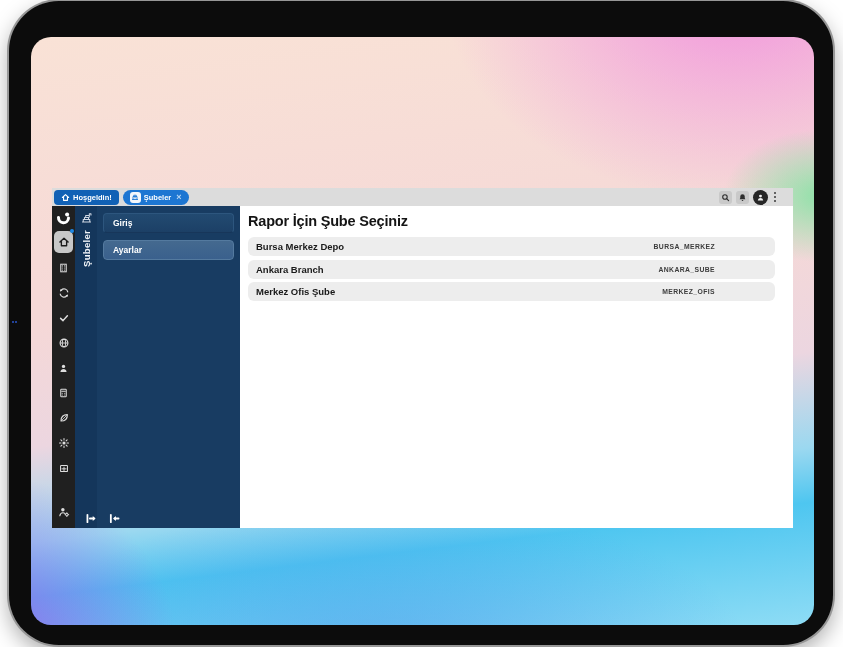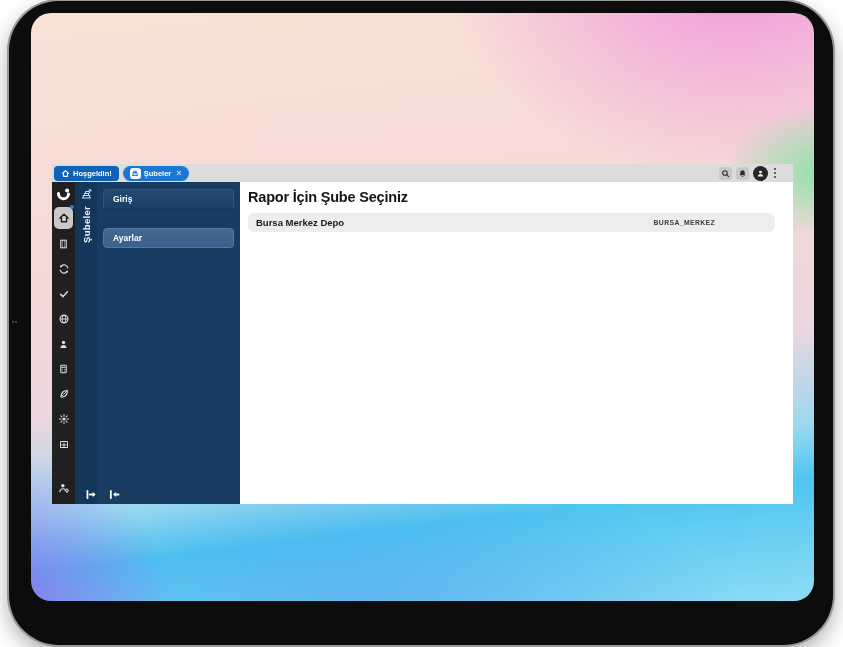--- a/index.html
+++ b/index.html
@@ -8,21 +8,21 @@
 
   
   .tablet { position:absolute; left:9px; top:1px; width:824px; height:644px;
             background:#0c0c0c; border-radius:50px;
             box-shadow:0 0 0 2px #979797, 0 8px 22px rgba(0,0,0,.35); }
   .bezel-dots { position:absolute; left:3px; top:320px; width:8px; height:4px; }
   .bezel-dots span { display:inline-block; width:2px; height:2px; border-radius:50%;
                      background:#2a55c8; margin-right:1px; vertical-align:top; }
 
   
-  .screen { position:absolute; left:22px; top:12px; width:783px; height:588px;
+  .screen { position:absolute; left:22px; top:36px; width:783px; height:588px;
             border-radius:20px; overflow:hidden;
             background:
               radial-gradient(140px 95px at 101% 27%, rgba(125,226,160,.85), rgba(125,226,160,0) 70%),
               radial-gradient(430px 310px at 90% -8%, rgba(240,140,222,.9), rgba(240,140,222,0) 68%),
               radial-gradient(310px 270px at -6% 103%, rgba(152,100,236,.95), rgba(152,100,236,0) 62%),
               radial-gradient(520px 210px at 45% 104%, rgba(70,140,235,.45), rgba(70,140,235,0) 70%),
               linear-gradient(173deg, #f9e2d6 0%, #f5d8d7 42%, #ecd6e0 60%, #9bd8f0 74%, #4ec6f0 82%, #8edcf5 100%); }
 
   
   .app { position:absolute; left:21px; top:151px; width:741px; height:340px;
@@ -63,21 +63,21 @@
   .rail-bottom { margin-top:auto; margin-bottom:6px; }
 
   
   .strip { width:22px; background:#14365b; display:flex; flex-direction:column;
            align-items:center; padding-top:5px; flex-shrink:0; }
   .strip-label { margin-top:6px; color:#f2f5f9; font-weight:bold; font-size:9.5px;
                  writing-mode:vertical-rl; transform:rotate(180deg); letter-spacing:.3px; }
 
   
   .menu { width:143px; background:#183c62; padding:7px 6px 0 6px; display:flex;
-          flex-direction:column; gap:19px; flex-shrink:0; }
+          flex-direction:column; gap:7px; flex-shrink:0; }
   .menu-item { height:20px; display:flex; align-items:center; padding-left:9px;
                color:#fff; font-weight:bold; font-size:8.5px; border-radius:4px;
                background:linear-gradient(#224a71,#1c4066); border:1px solid #2d567e;
                border-bottom-color:#17365a; }
   .menu-item.selected { background:linear-gradient(#44698f,#3a608d); border-color:#547a9f; }
 
   
   .panel-arrow { position:absolute; bottom:3px; width:13px; height:13px; }
   .arrow-expand { left:33px; }
   .arrow-collapse { left:56px; }
@@ -289,20 +289,28 @@
           </div>
         </div>
 
         <div class="content">
           <div class="content-title">Rapor İçin Şube Seçiniz</div>
 
           <div class="branch-row">
             <span class="branch-name">Bursa Merkez Depo</span>
             <span class="branch-code">BURSA_MERKEZ</span>
           </div>
+          <div class="branch-row">
+            <span class="branch-name">Ankara Branch</span>
+            <span class="branch-code">ANKARA_SUBE</span>
+          </div>
+          <div class="branch-row">
+            <span class="branch-name">Merkez Ofis Şube</span>
+            <span class="branch-code">MERKEZ_OFIS</span>
+          </div>
         </div>
 
         <div class="panel-arrow arrow-expand">
           <svg width="13" height="13" viewBox="0 0 16 16">
               <path d="M3 3.5v9" stroke="#ffffff" stroke-width="2.2" stroke-linecap="round"></path>
               <path d="M6 8h5" stroke="#ffffff" stroke-width="2.2" stroke-linecap="round"></path>
               <path d="M9.5 4.8 13 8l-3.5 3.2z" fill="#ffffff"></path>
             </svg>
         </div>
         <div class="panel-arrow arrow-collapse">

